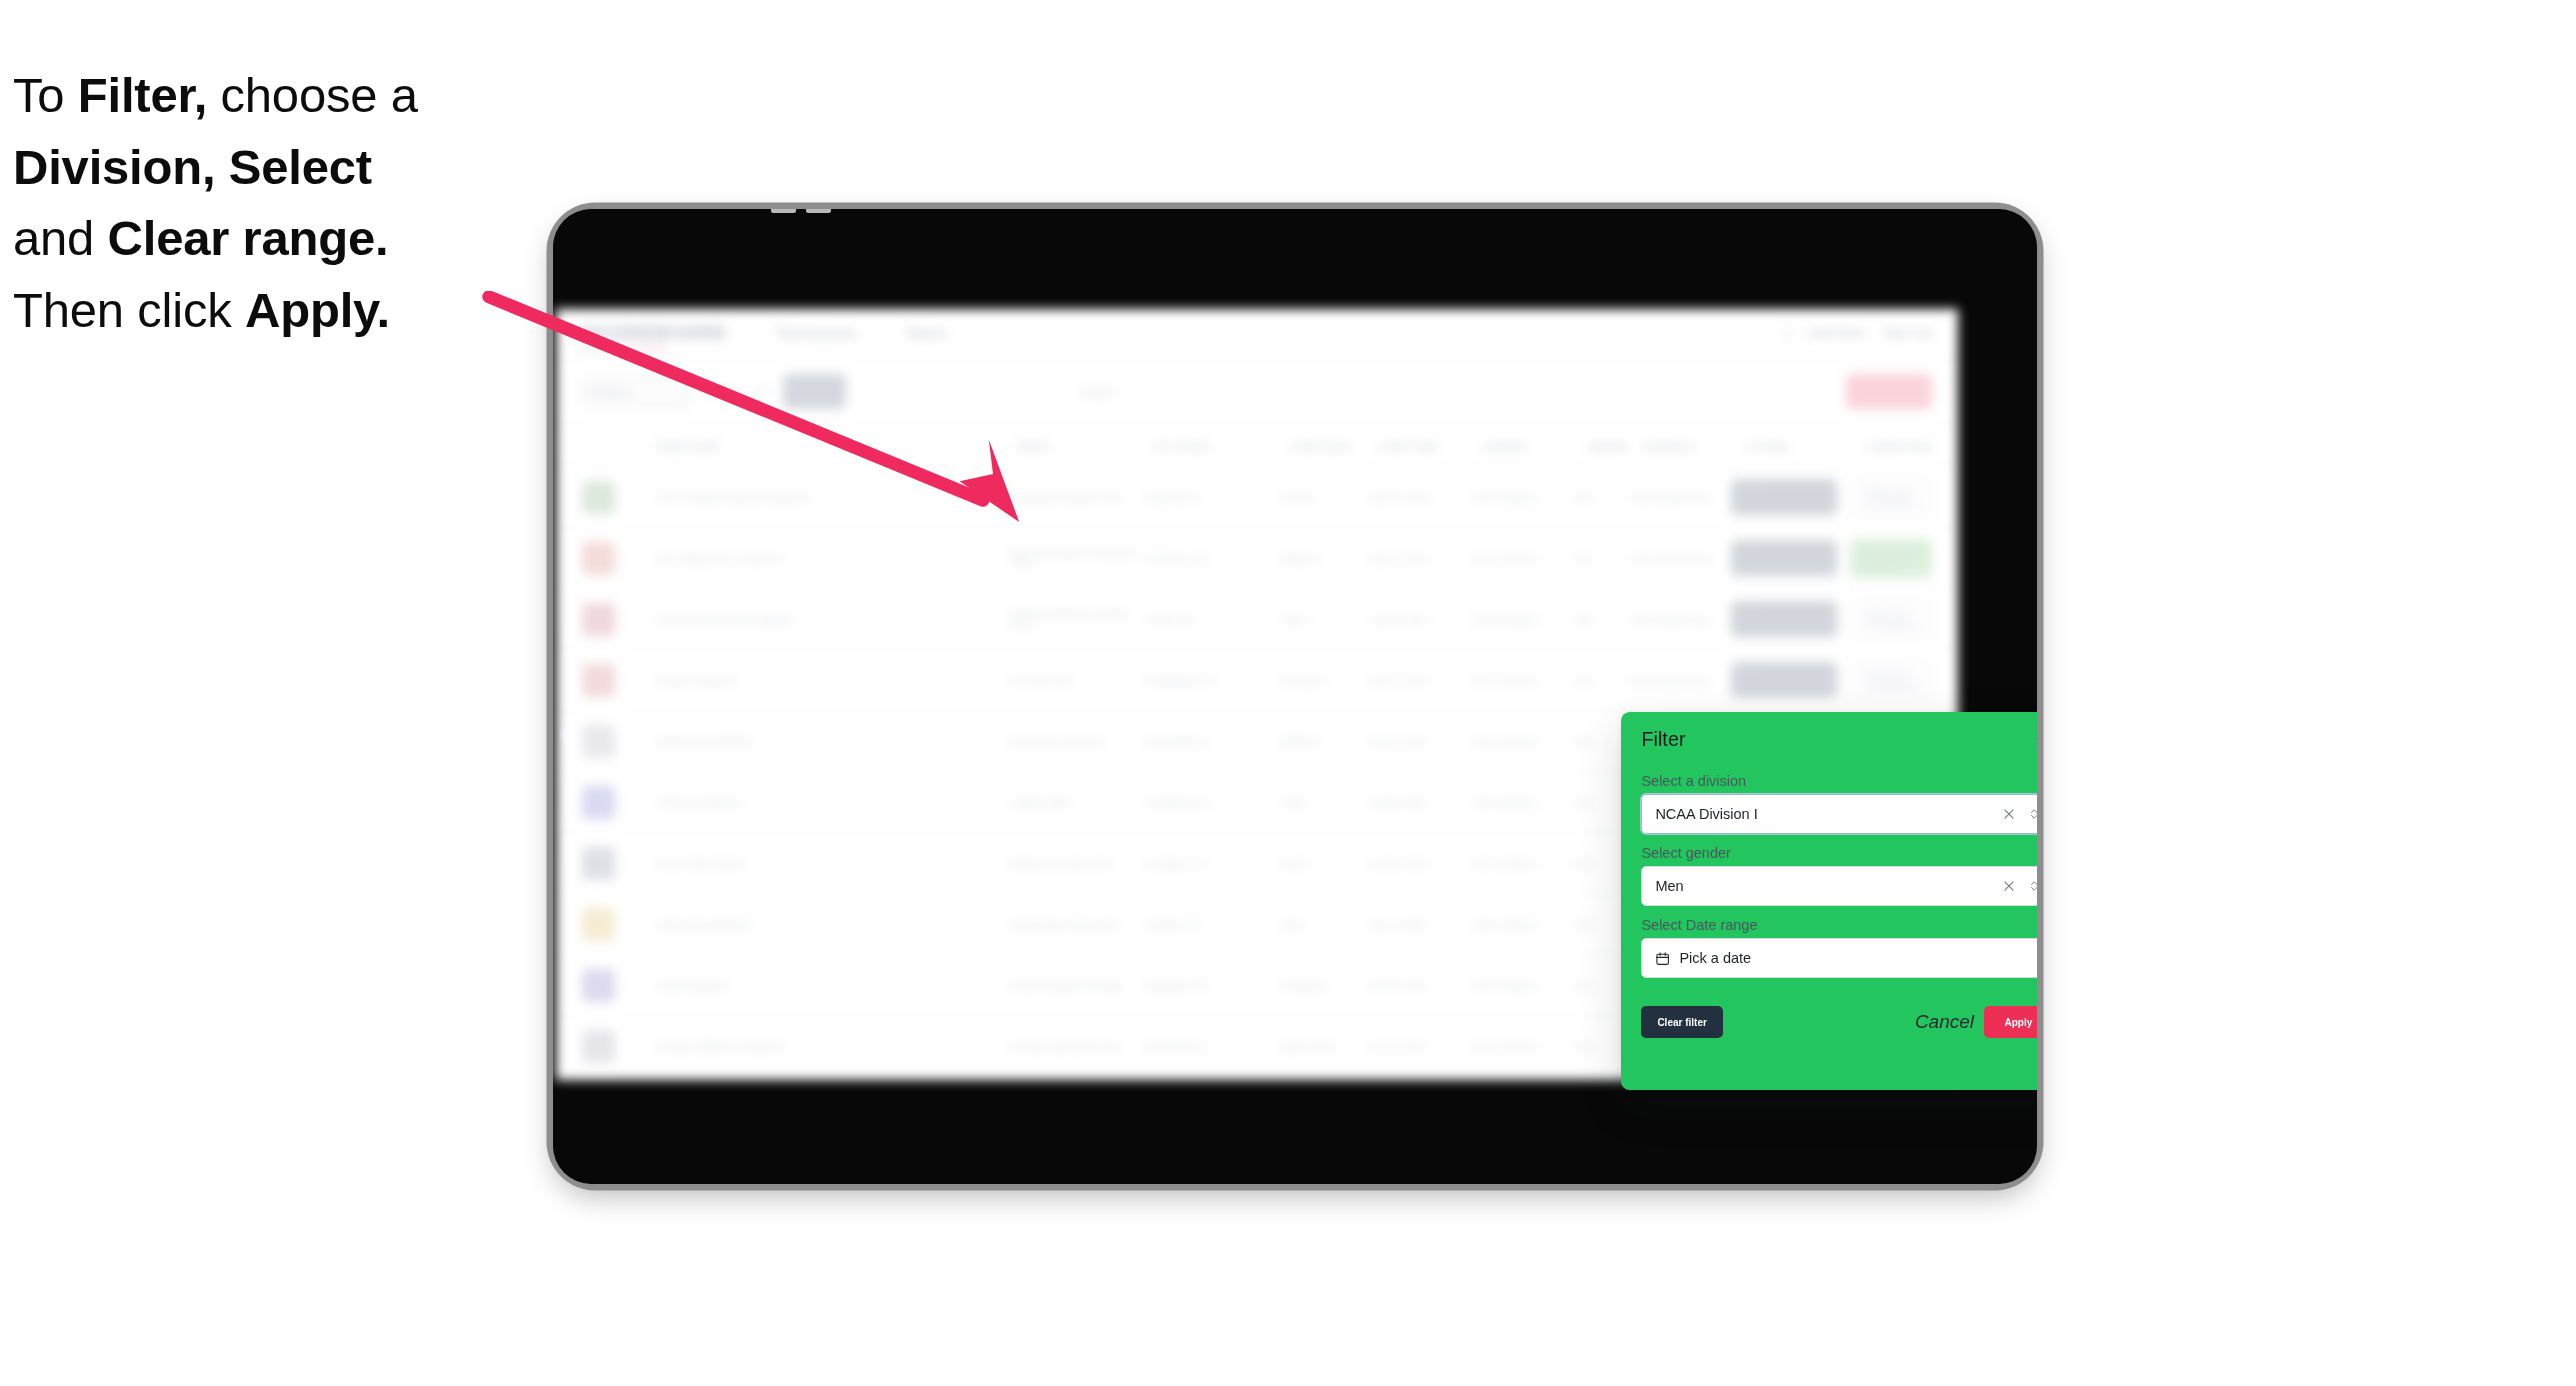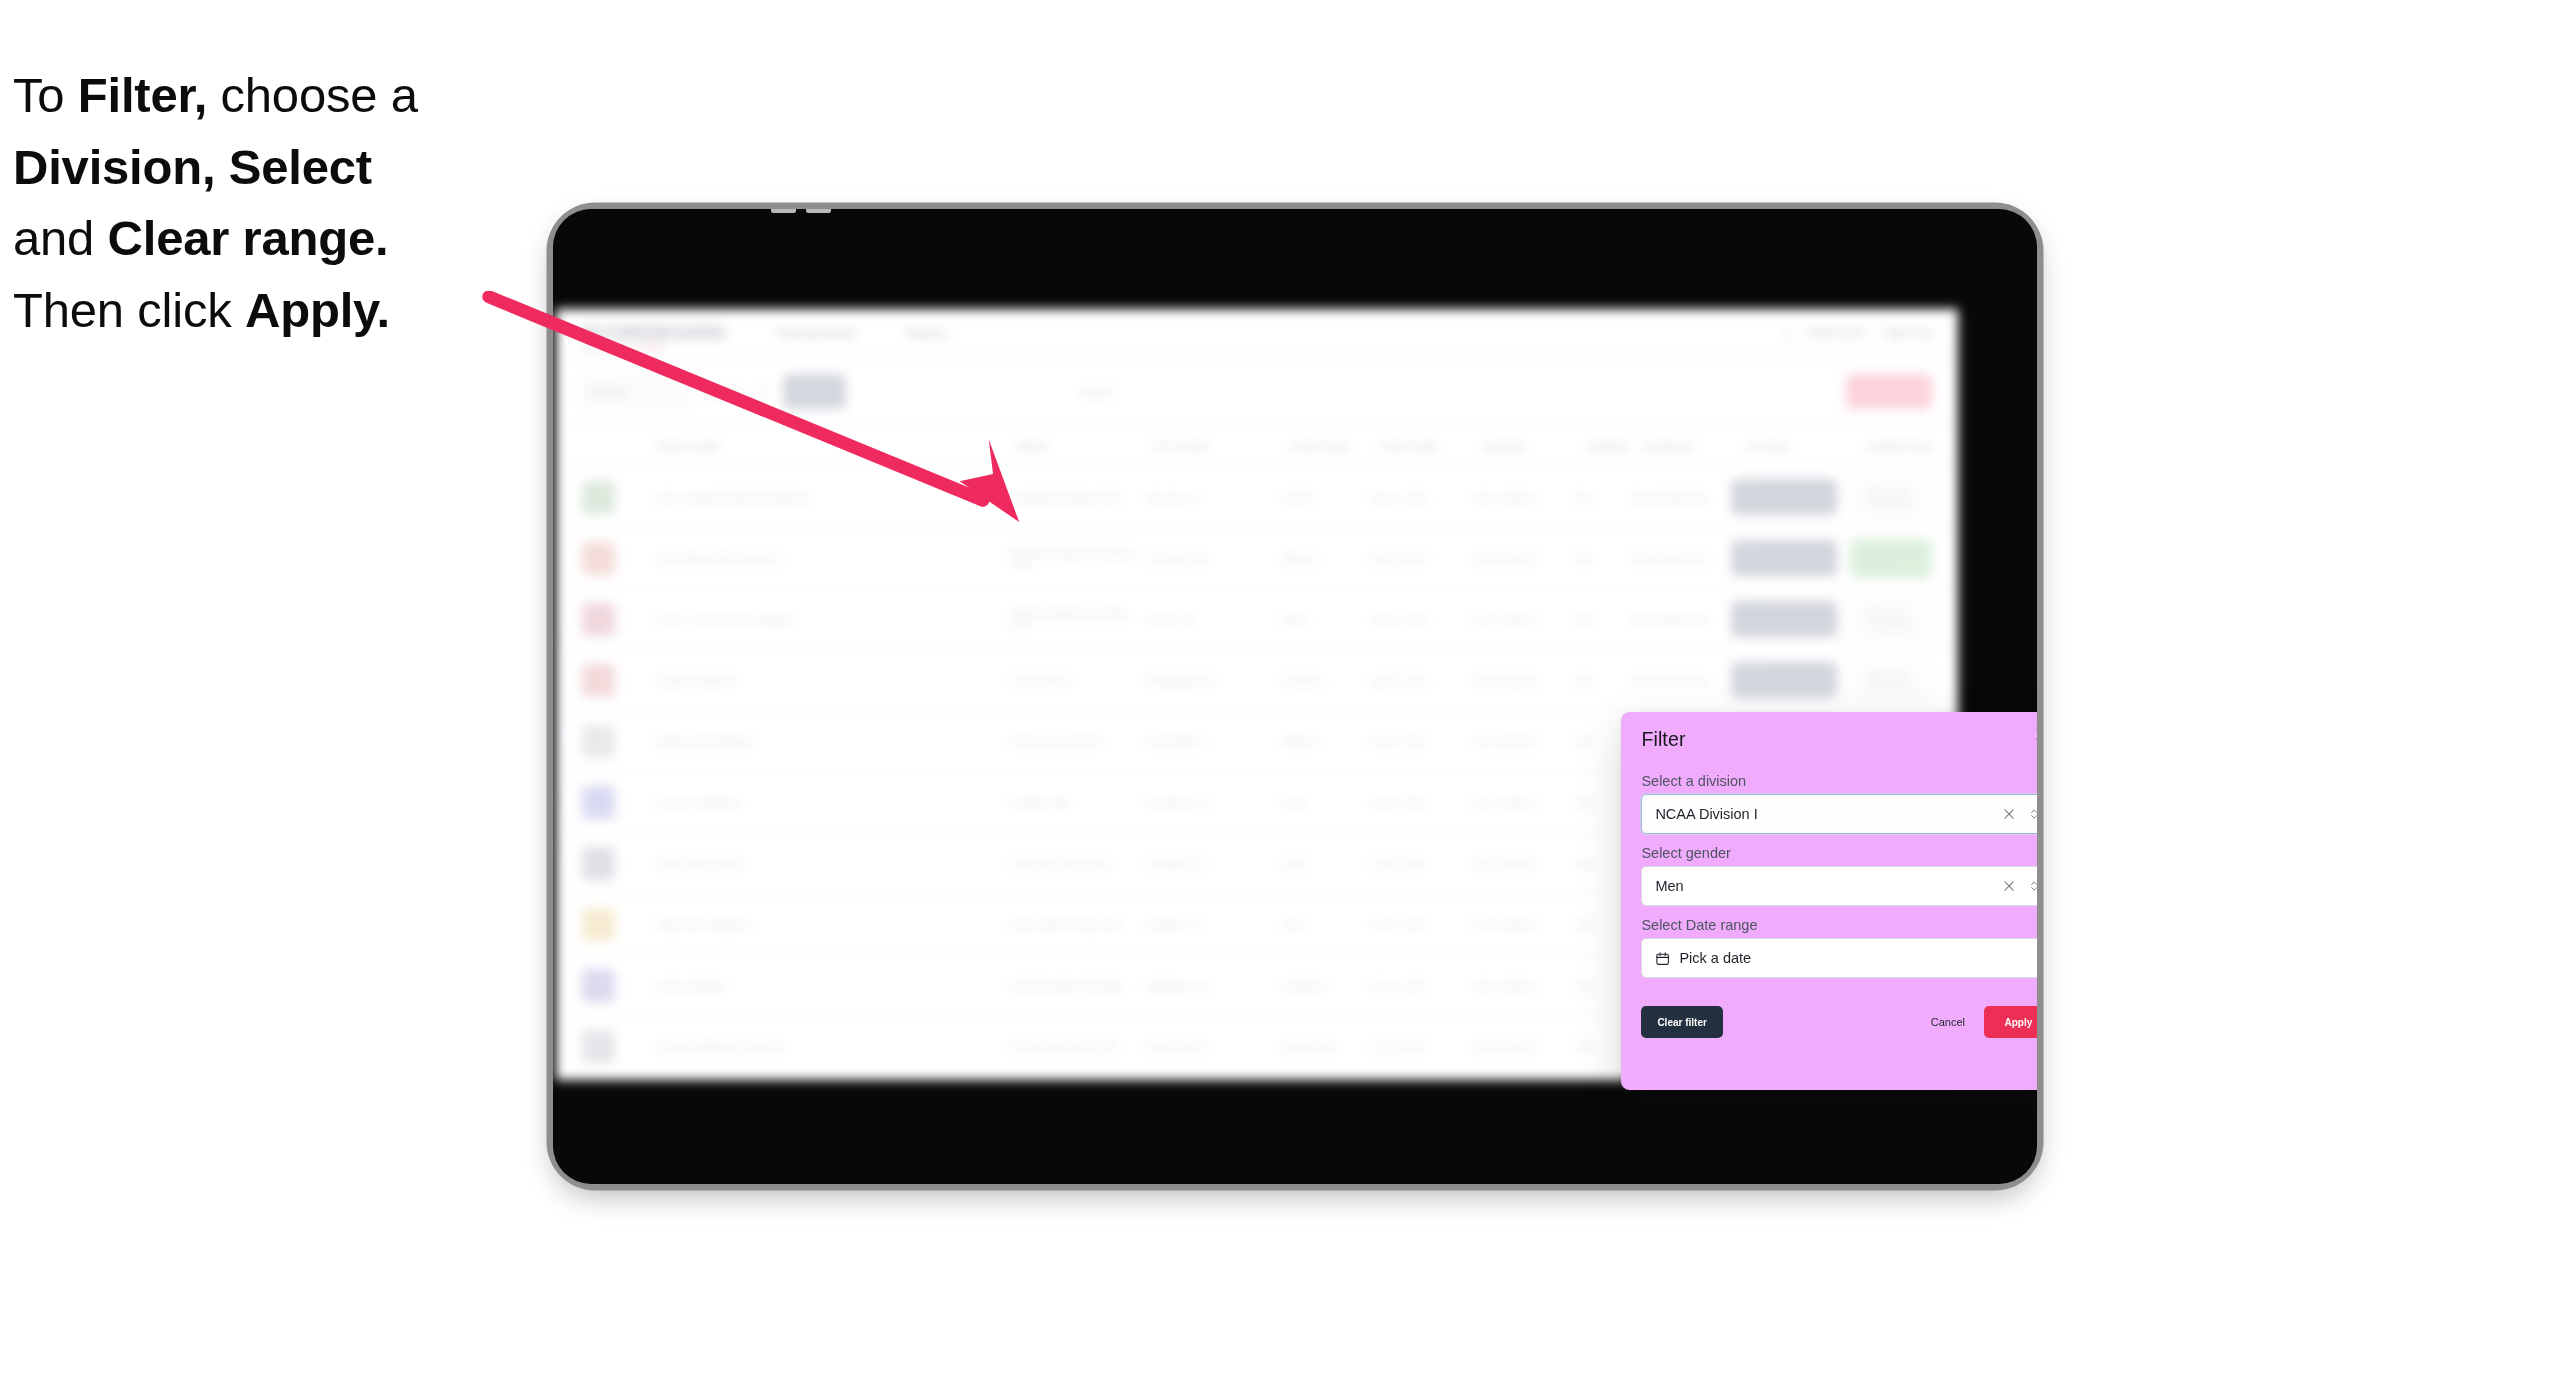--- a/index.html
+++ b/index.html
@@ -114,21 +114,21 @@
   .btn-grey { width: 106px; height: 36px; border-radius: 5.8px; background:#d2d5dc; }
   .pill { height: 39px; border-radius: 6.5px; border:0.7px solid #eff0f3; background:#fdfdfe;
           display:flex; align-items:center; padding:0 14.5px; font-size:9.5px; color:#d9dce1; }
   .pill-green { background:#dcf0dc; border-color:#dcf0dc; }
 
   
   .modal-wrap {
     position: absolute;
     left: 1068px; top: 503px;
     width: 452px; height: 378px;
-    background: #f0abfc;
+    background: #22c55e;
     border-radius: 8.7px;
     box-shadow: 0 16px 44px rgba(17,24,39,0.16), 0 2.2px 7.3px rgba(17,24,39,0.07);
   }
   .modal-head {
     position: relative; padding: 16px 20.4px 0 20.4px;
   }
   .modal-title { font-size: 19.6px; font-weight: 500; color: #16181d; letter-spacing:0.1px; }
   .modal-close {
     position: absolute; right: 16px; top: 7.3px;
     width: 29px; height: 29px; display:flex; align-items:center; justify-content:center;
@@ -148,21 +148,21 @@
   .cal-icon { margin-right: 8.7px; color:#22262c; display:flex; align-items:center; }
 
   .modal-foot {
     display: flex; align-items: center; padding: 28px 20.4px 0 20.4px;
   }
   .btn {
     border: none; border-radius: 5.1px; cursor: pointer;
     font-family: "Liberation Sans", sans-serif; font-size: 10px; font-weight: 700;
   }
   .btn-clear { background:#22303f; color:#fff; padding: 10.2px 16px; }
-  .btn-cancel { background: transparent; color:#25292f; font-weight: 400; font-size: 11px; margin-left:auto; margin-right: 19px; }
+  .btn-cancel { background: transparent; color:#25292f; font-weight: 400; font-size: 19px; margin-left:auto; margin-right: 10px; font-style: italic; }
   .btn-apply { background:#ed2e55; color:#fff; padding: 10.2px 20.4px; }
 
   
   .arrow { position: absolute; left: 480px; top: 291px; width: 596px; height: 247px; pointer-events: none; }
 </style>
 </head>
 <body>
 
 <div id="stage">
 

